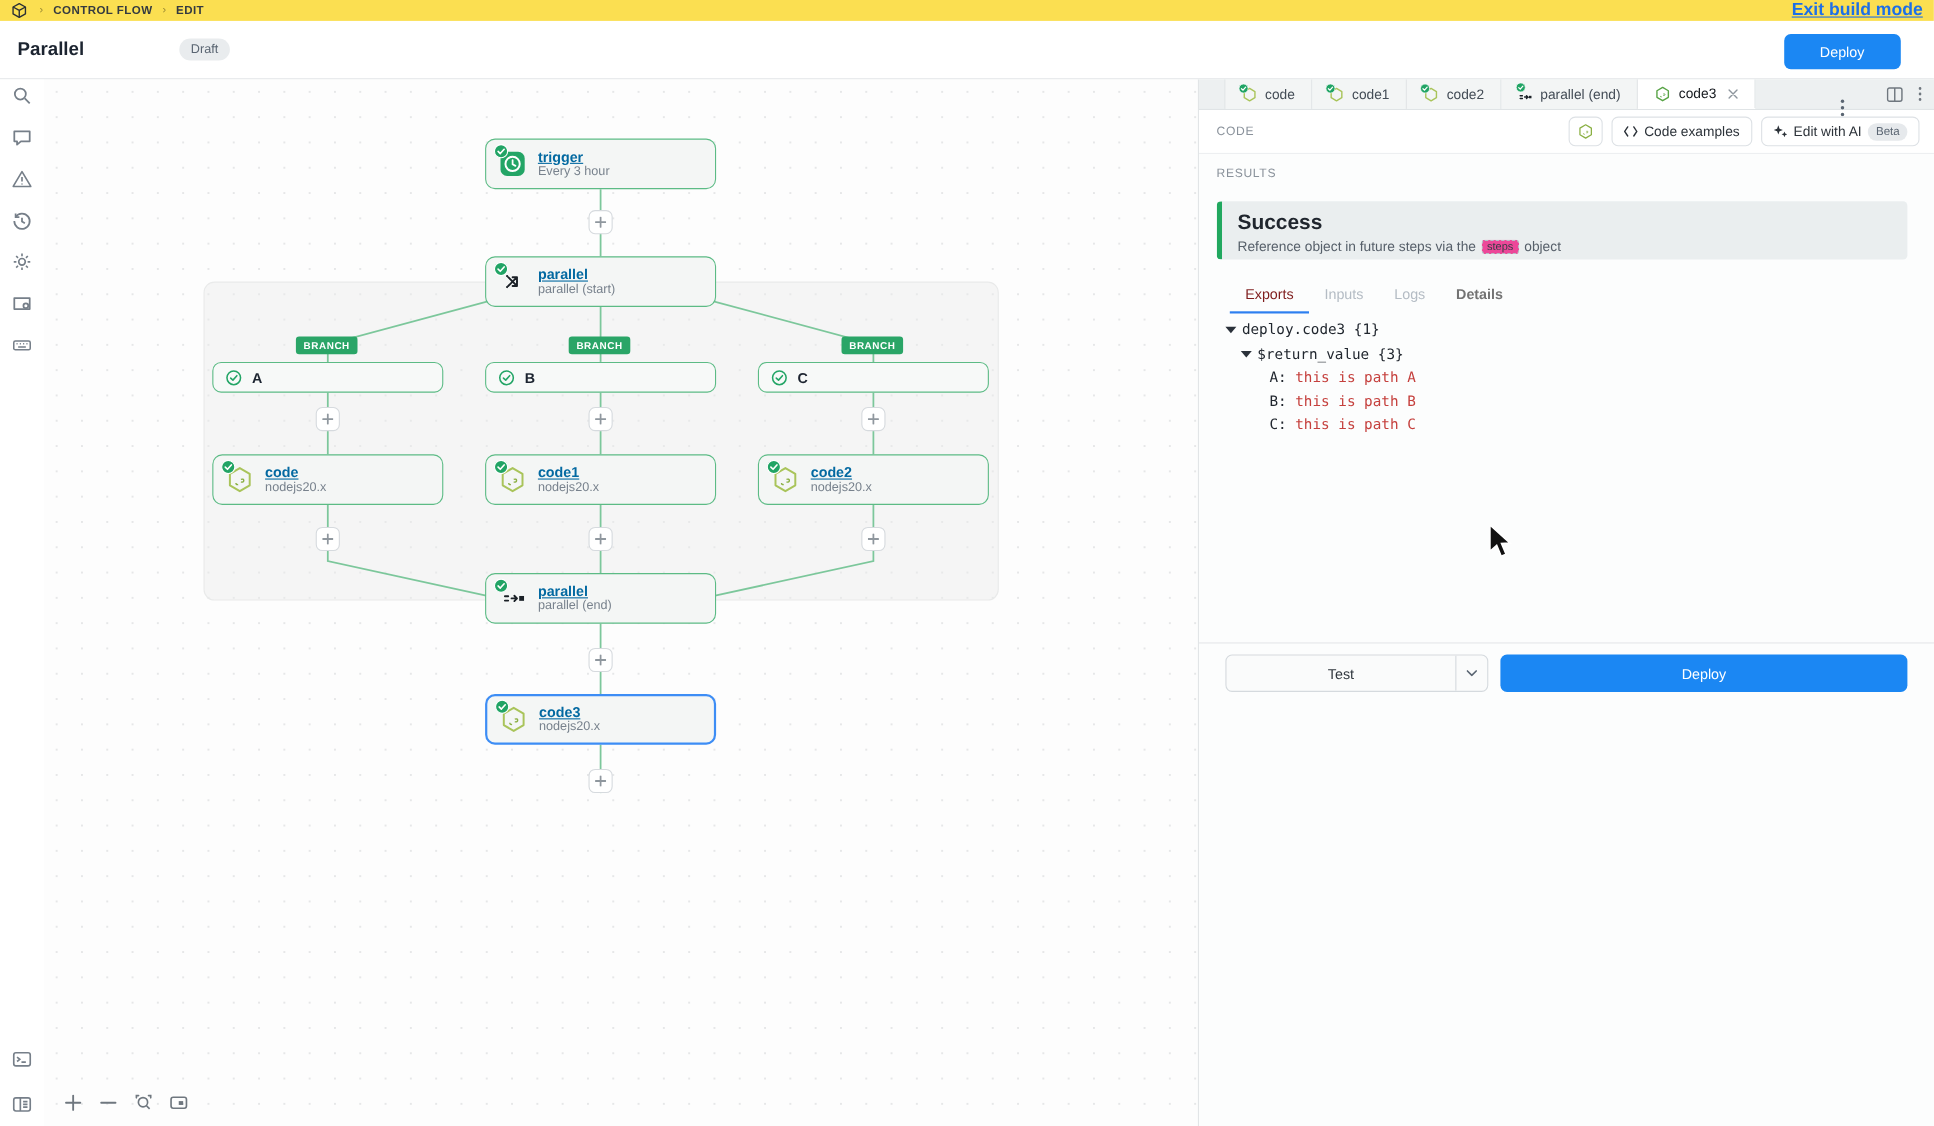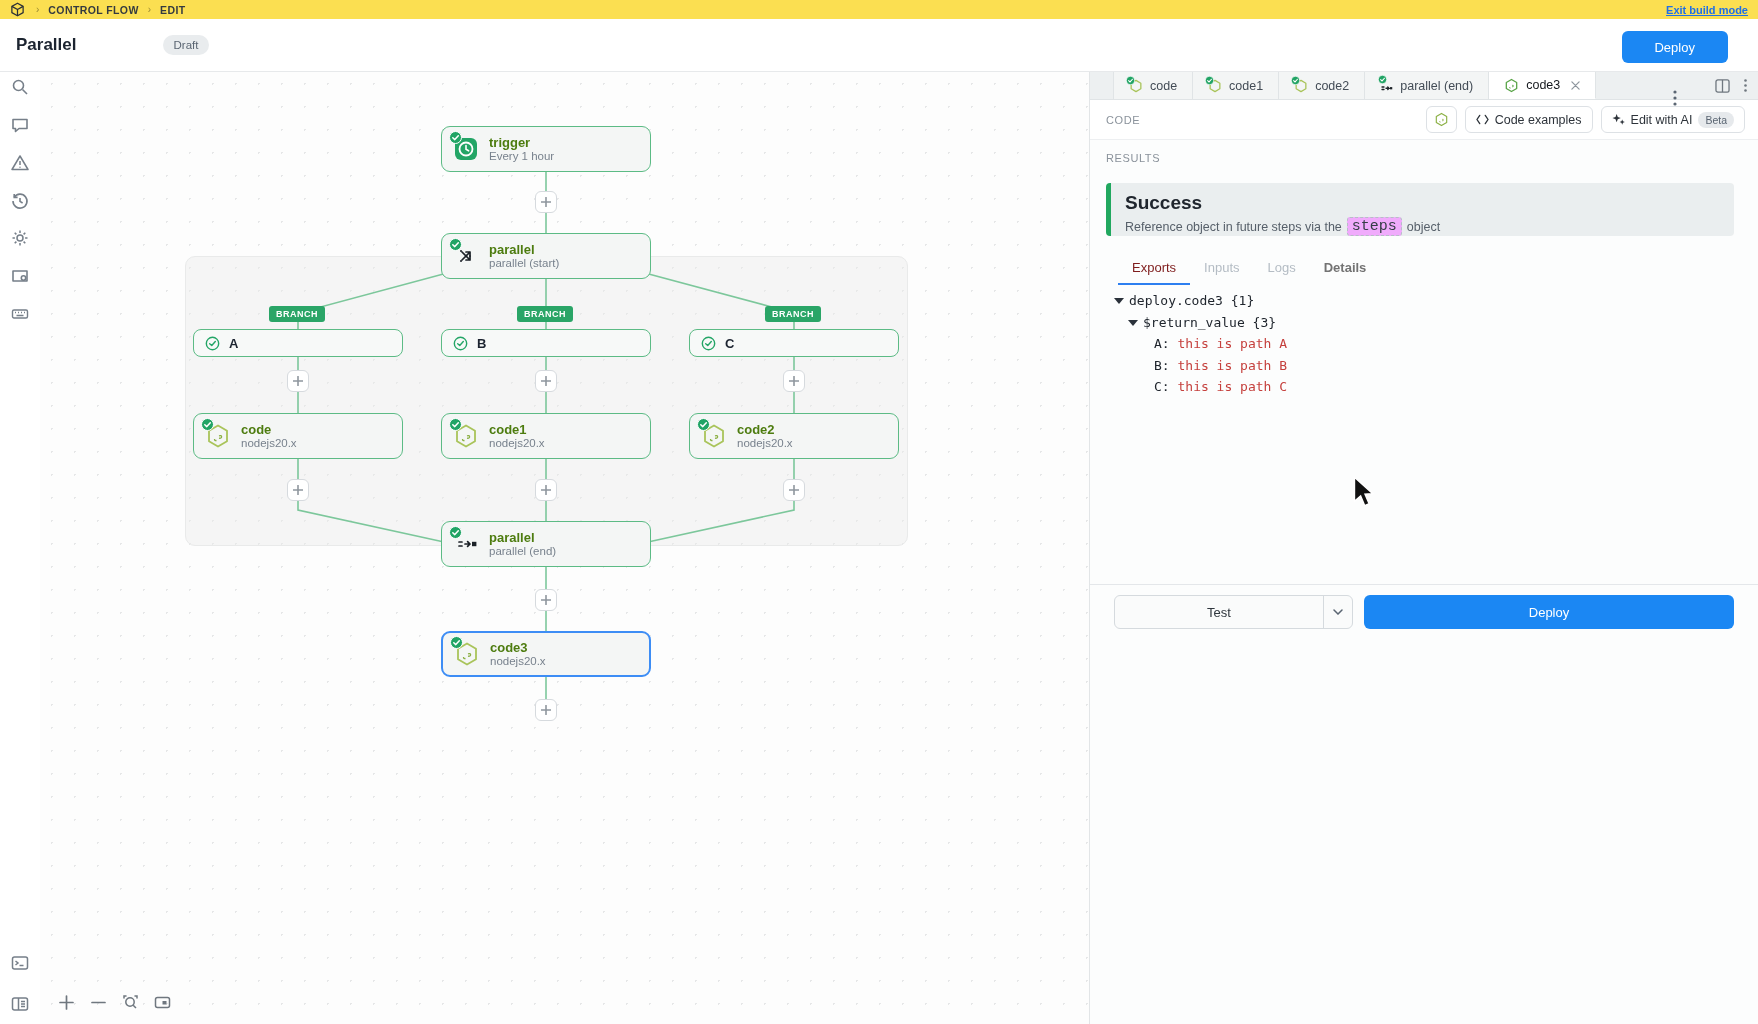--- a/index.html
+++ b/index.html
@@ -4,21 +4,21 @@
 <style>
   * { margin:0; padding:0; box-sizing:border-box; }
   html,body { width:1758px; height:1024px; overflow:hidden; background:#fff;
               font-family:"Liberation Sans", sans-serif; }
 
   
   .topbar { position:absolute; left:0; top:0; width:1758px; height:19px;
             background:#fbdf51; display:flex; align-items:center; padding:0 10px; z-index:30; }
   .crumb { font-size:10.5px; font-weight:bold; letter-spacing:.4px; color:#343a40; }
   .crumb-sep { color:#9a8a33; font-size:10px; margin:0 9px; }
-  .exit-link { margin-left:auto; font-size:11px; font-weight:bold; color:#1d6fe8;
+  .exit-link { margin-left:auto; font-size:16px; font-weight:bold; color:#1d6fe8;
                text-decoration:underline; }
 
   
   .app-header { position:absolute; left:0; top:19px; width:1758px; height:53px; background:#fff;
                 border-bottom:1px solid #e7e9eb; display:flex; align-items:center; padding:0 16px; z-index:25; }
   .page-title { font-size:17px; font-weight:600; color:#1c2430; }
   .draft-pill { margin-left:86px; background:#e9ecee; color:#5a6572; font-size:11.5px;
                 padding:4px 11px; border-radius:11px; }
   .hdr-right { margin-left:auto; display:flex; align-items:center; gap:24px;flex-direction:column; }
   .ready-pill { display:flex; align-items:center; gap:7px; background:#edf0f1; border-radius:14px;
@@ -34,21 +34,21 @@
 
   
   .canvas { position:absolute; left:40px; top:72px; width:1049px; height:952px; background:#fdfdfd;
             background-image:radial-gradient(#e6e7e8 1px, transparent 1px); background-size:23px 23px; }
   .pgroup { position:absolute; left:145px; top:184px; width:723px; height:290px;
             background:rgba(235,236,236,.45); border:1px solid #e9eaea; border-radius:10px; }
   svg.edges { position:absolute; left:0; top:0; width:1049px; height:952px; }
   .node { position:absolute; width:210px; height:46px; background:#f4f6f5; border:1.5px solid #5cbb85;
           border-radius:9px; display:flex; align-items:center; gap:10px; padding:0 11px; z-index:5; }
   .node.selected { border:2px solid #3d8df5; }
-  .node-title { font-size:13px; font-weight:600; color:#4d7c0f; line-height:15px; }
+  .node-title { font-size:13px; font-weight:600; color:#0369a1; line-height:15px;text-decoration:underline; }
   .node-sub { font-size:11.5px; color:#78828d; line-height:13px; }
   .nicon { position:relative; width:26px; height:26px; flex:0 0 26px; }
   .nicon svg.main { width:26px; height:26px; display:block; }
   .badge-check { position:absolute; left:-4px; top:-5px; width:13px; height:13px; }
   .branch-node { position:absolute; width:210px; height:28px; background:#f7f9f8; border:1.5px solid #5cbb85;
                  border-radius:8px; display:flex; align-items:center; gap:9px; padding:0 11px; z-index:5; }
   .branch-label { font-size:13px; font-weight:600; color:#1c2430; }
   .branch-badge { position:absolute; top:234px; height:16px; background:#2aa567; color:#fff; font-size:9px;
                   font-weight:bold; letter-spacing:.5px; border-radius:3px; padding:3px 7px; z-index:6;
                   line-height:10px; }
@@ -73,22 +73,22 @@
   .sec-label { font-size:11px; font-weight:500; letter-spacing:.6px; color:#8a929b; }
   .code-row-right { margin-left:auto; display:flex; gap:8px; }
   .tool-btn { display:flex; align-items:center; gap:6px; height:27px; padding:0 10px; background:#fff;
               border:1px solid #dde1e5; border-radius:6px; font-size:12.5px; color:#2d333a; }
   .beta-pill { background:#e6e9ec; color:#5a6572; font-size:10.5px; padding:2px 7px; border-radius:9px; }
   .results-label-row { position:absolute; left:16px; top:76px; }
   .success-box { position:absolute; left:16px; top:111px; width:628px; height:53px; background:#eaeeef;
                  border-left:5px solid #21a85f; border-radius:4px; padding:9px 14px; }
   .success-title { font-size:19px; font-weight:bold; color:#20262e; }
   .success-msg { font-size:12.5px; color:#57606a; margin-top:3px; display:flex; align-items:center; gap:5px; }
-  .steps-chip { font-family:Liberation Mono, monospace; font-size:15px; color:#343d46;
-                border:1px dashed #b7bfc7; border-radius:3px; padding:0 4px; background:#f0abfc; }
+  .steps-chip { font-family:Liberation Sans, sans-serif; font-size:10px; color:#343d46;
+                border:1px dashed #b7bfc7; border-radius:3px; padding:0 4px; background:#ec4899; }
   .result-tabs { position:absolute; left:28px; top:182px; display:flex; }
   .rtab { padding:6px 14px 8px; font-size:13px; }
   .rtab.active { color:#7f1d1d; border-bottom:2px solid #2d7ff0; }
   .rtab.muted { color:#b4bcc4; }
   .rtab.idle { color:#737373;font-weight:bold; }
   .tree { position:absolute; left:24px; top:218px; font-family:"DejaVu Sans Mono", monospace;
           font-size:13px; color:#20262e; line-height:21.5px; }
   .tri { display:inline-block; width:0; height:0; border-left:5px solid transparent;
          border-right:5px solid transparent; border-top:6px solid #2a313a; margin-right:5px;
          position:relative; top:-1px; }
@@ -230,21 +230,21 @@
         <circle cx="13" cy="13" r="6.5" fill="none" stroke="#fff" stroke-width="1.8"></circle>
         <path d="M13 9.5 v3.8 l2.6 1.5" stroke="#fff" stroke-width="1.6" fill="none" stroke-linecap="round"></path>
       </svg>
       <svg class="badge-check" viewBox="0 0 13 13">
         <circle cx="6.5" cy="6.5" r="6" fill="#21a465" stroke="#fff" stroke-width="1"></circle>
         <path d="M3.8 6.7 L5.8 8.6 L9.3 4.7" stroke="#fff" stroke-width="1.5" fill="none" stroke-linecap="round" stroke-linejoin="round"></path>
       </svg>
     </span>
     <span>
       <div class="node-title">trigger</div>
-      <div class="node-sub">Every 1 hour</div>
+      <div class="node-sub">Every 3 hour</div>
     </span>
   </div>
 
   <div class="node" style="left:401px;top:161px">
     <span class="nicon">
       <svg class="main" viewBox="0 0 26 26" stroke="#1b2127" stroke-width="1.7" fill="none" stroke-linecap="round" stroke-linejoin="round">
         <path d="M9 17 L17 9 M17 9 h-4 M17 9 v4"></path>
         <path d="M9 9 L17 17 M17 17 h-4 M17 17 v-4"></path>
         <circle cx="8" cy="8" r="1" fill="#1b2127" stroke="none"></circle>
         <circle cx="8" cy="18" r="1" fill="#1b2127" stroke="none"></circle>

